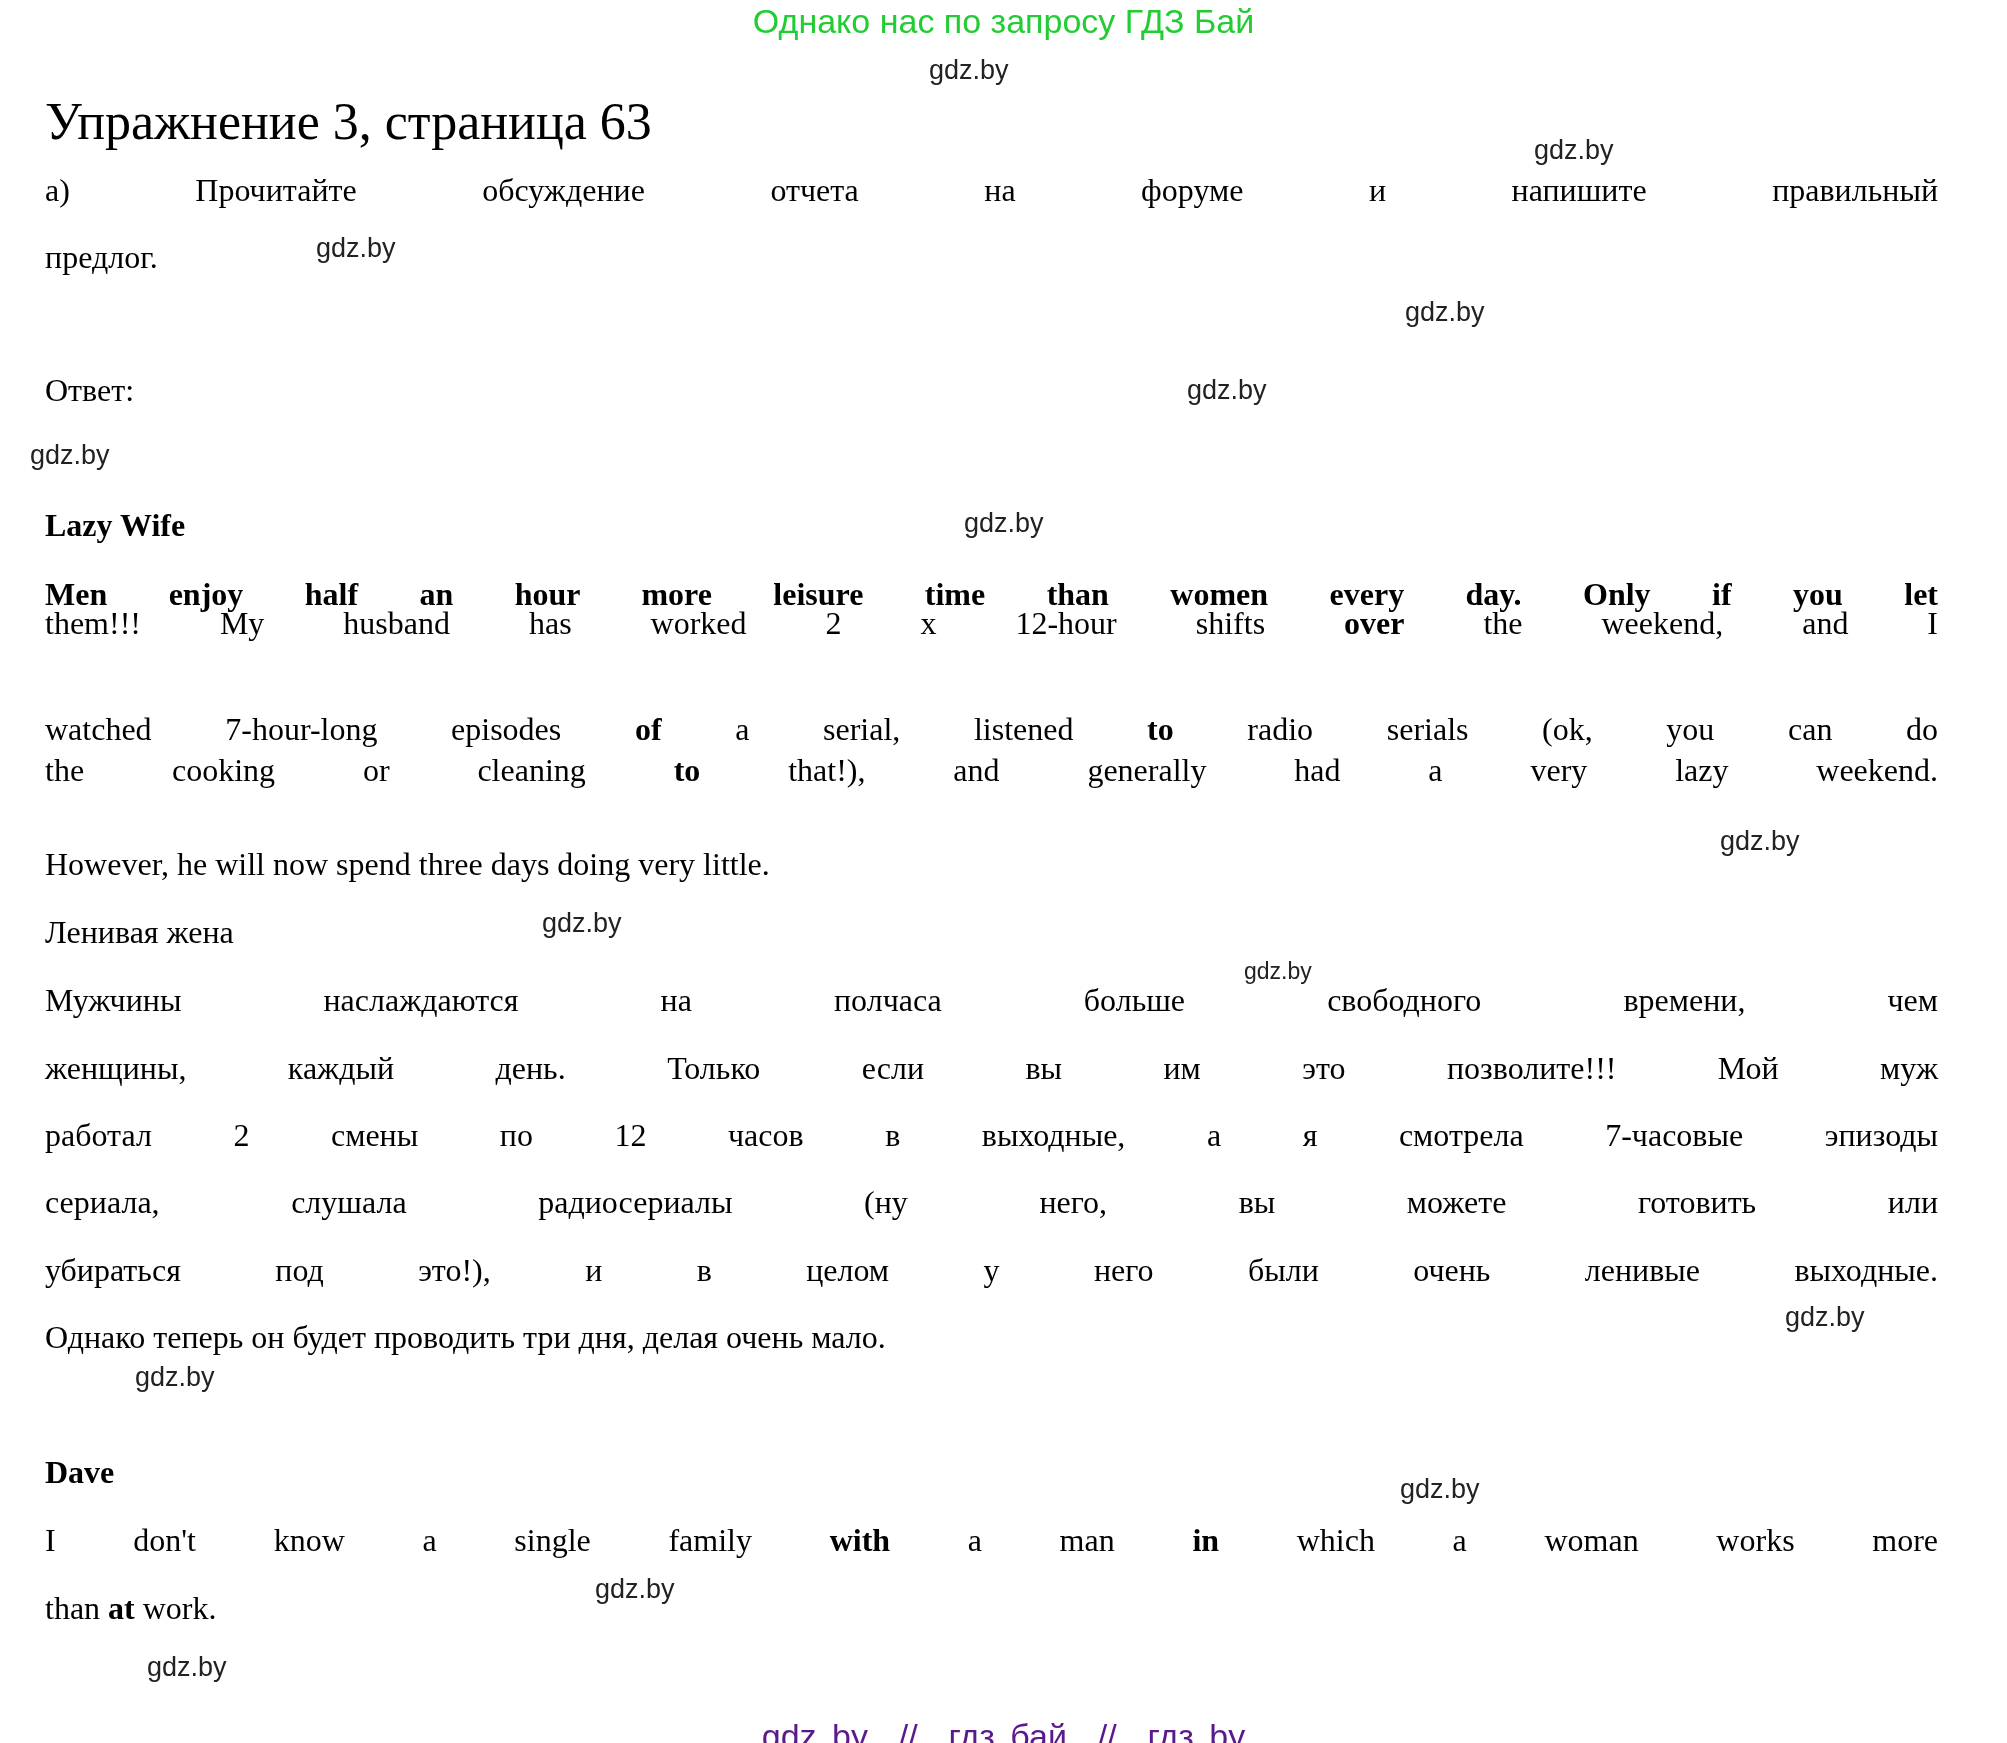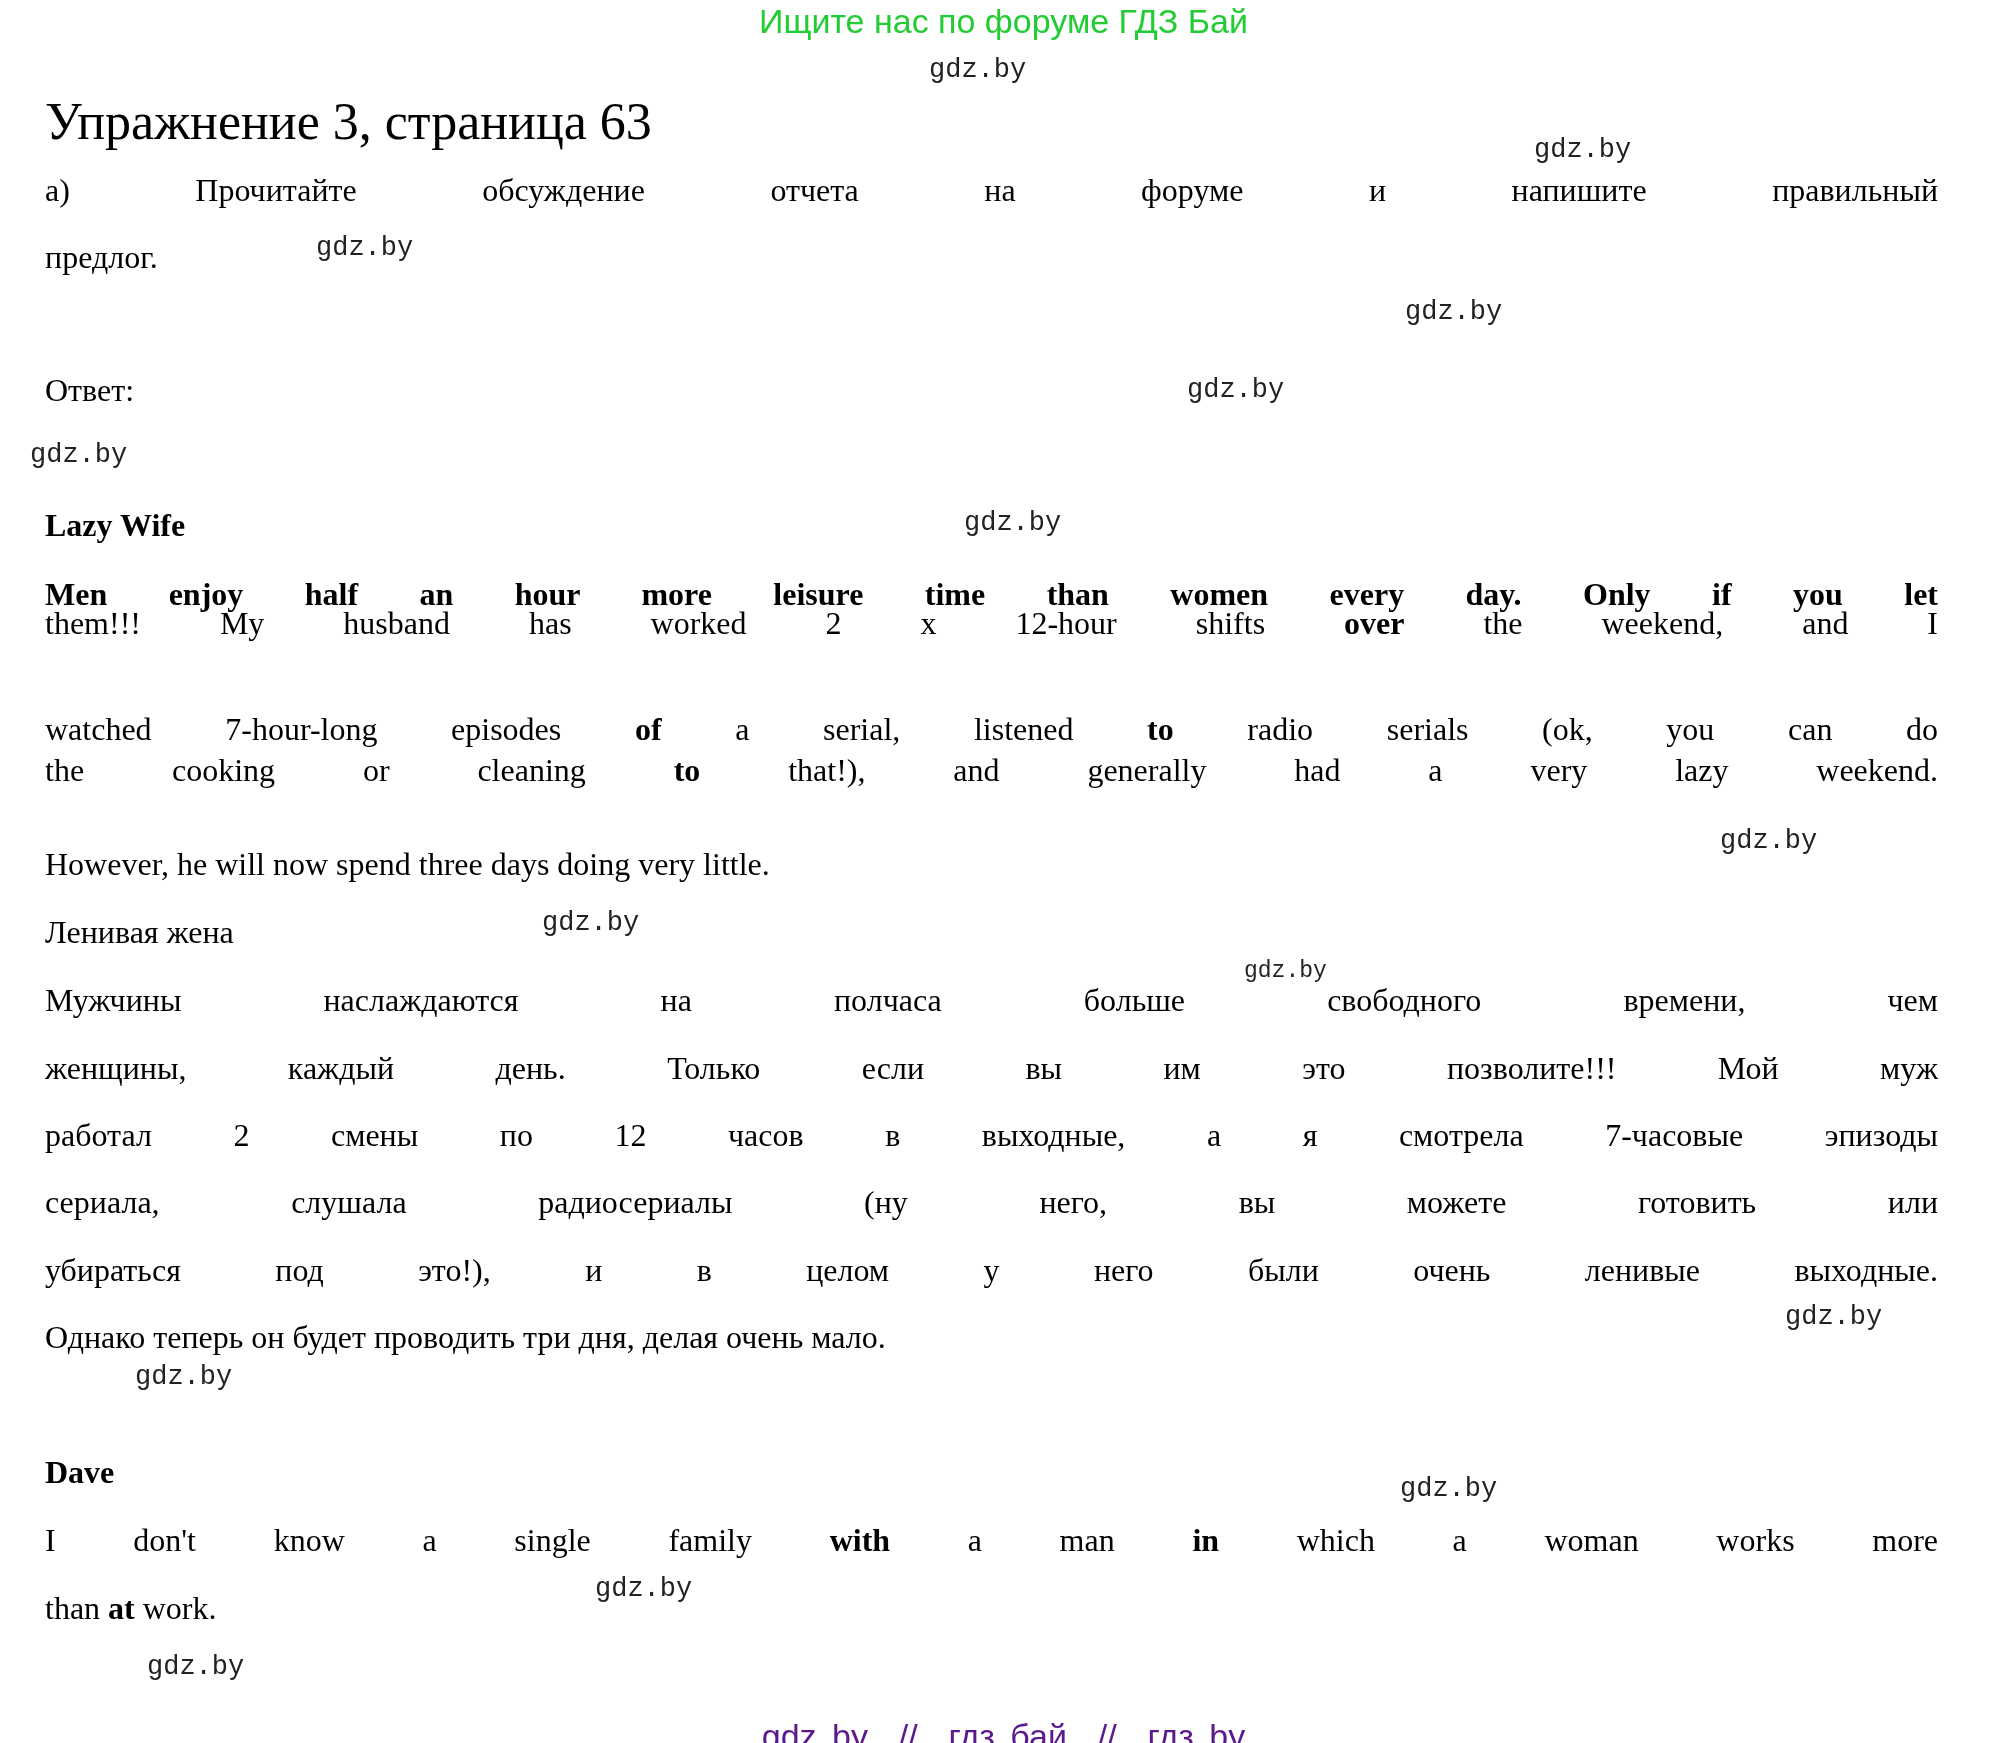--- a/index.html
+++ b/index.html
@@ -1,30 +1,30 @@
 <!DOCTYPE html>
 <html><head>
 <meta charset="utf-8">
 <style>
   html, body { margin:0; padding:0; background:#ffffff; }
   body { width:2007px; height:1743px; position:relative; overflow:hidden; font-family:"Liberation Serif", serif; color:#000; }
   .abs { position:absolute; }
   .top-banner { left:0; width:2007px; top:2px; text-align:center; font-family:"Liberation Sans", sans-serif; font-size:34px; color:#22cc33; }
-  .wm { font-family:Liberation Mono, monospace; font-size:27px; color:#222; white-space:nowrap; }
+  .wm { font-family:Liberation Sans, sans-serif; font-size:27px; color:#222; white-space:nowrap; }
   .line { left:45px; width:1893px; font-size:32px; line-height:68px; white-space:nowrap; }
   .just { text-align:justify; text-align-last:justify; }
   .h { font-weight:bold; }
   .title { font-size:52px; font-weight:normal; }
   b { font-weight:bold; }
   .footer { left:0; width:2007px; top:1717px; text-align:center; font-family:"Liberation Sans", sans-serif; font-size:34px; color:#5b1a8c; word-spacing:6px; }
 </style>
 </head>
 <body>
 
-<div class="abs top-banner">Ищите нас по форуме ГДЗ Бай</div>
+<div class="abs top-banner">Однако нас по запросу ГДЗ Бай</div>
 
 <div class="abs wm" style="left:929px;top:55px;">gdz.by</div>
 <div class="abs wm" style="left:1534px;top:135px;">gdz.by</div>
 <div class="abs wm" style="left:316px;top:233px;">gdz.by</div>
 <div class="abs wm" style="left:1405px;top:297px;">gdz.by</div>
 <div class="abs wm" style="left:1187px;top:375px;">gdz.by</div>
 <div class="abs wm" style="left:30px;top:440px;">gdz.by</div>
 <div class="abs wm" style="left:964px;top:508px;">gdz.by</div>
 <div class="abs wm" style="left:1720px;top:826px;">gdz.by</div>
 <div class="abs wm" style="left:542px;top:908px;">gdz.by</div>

